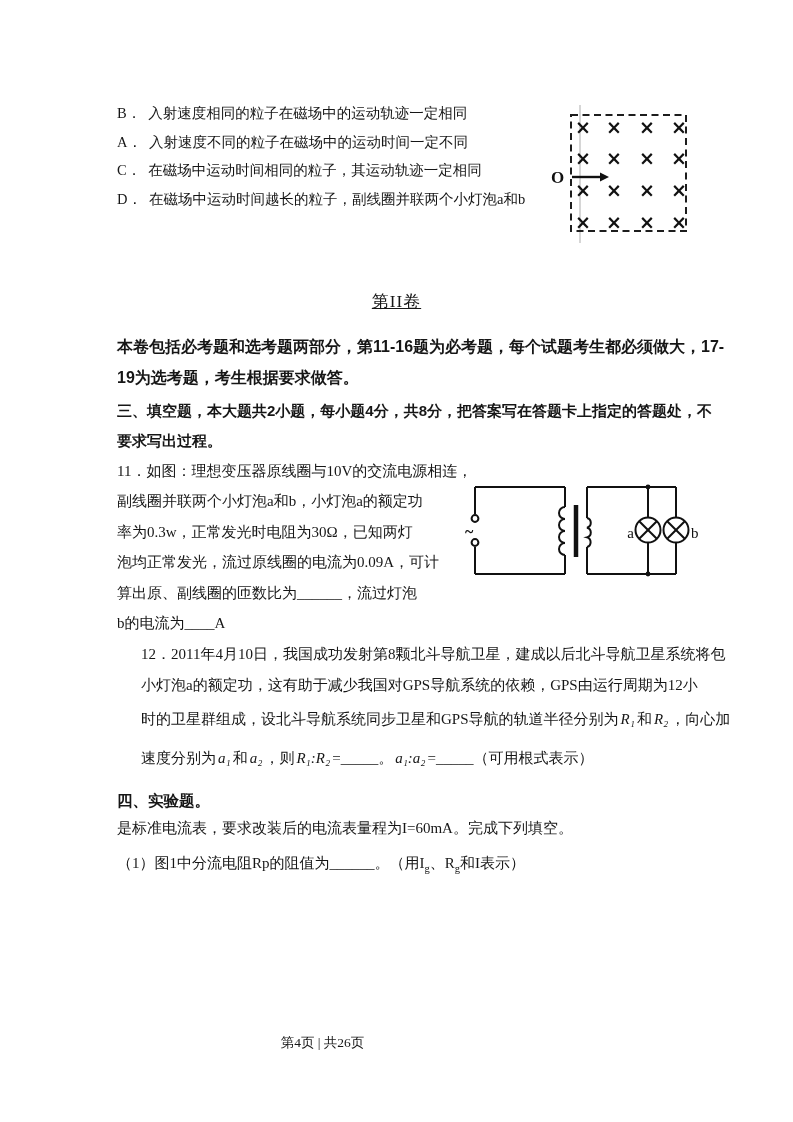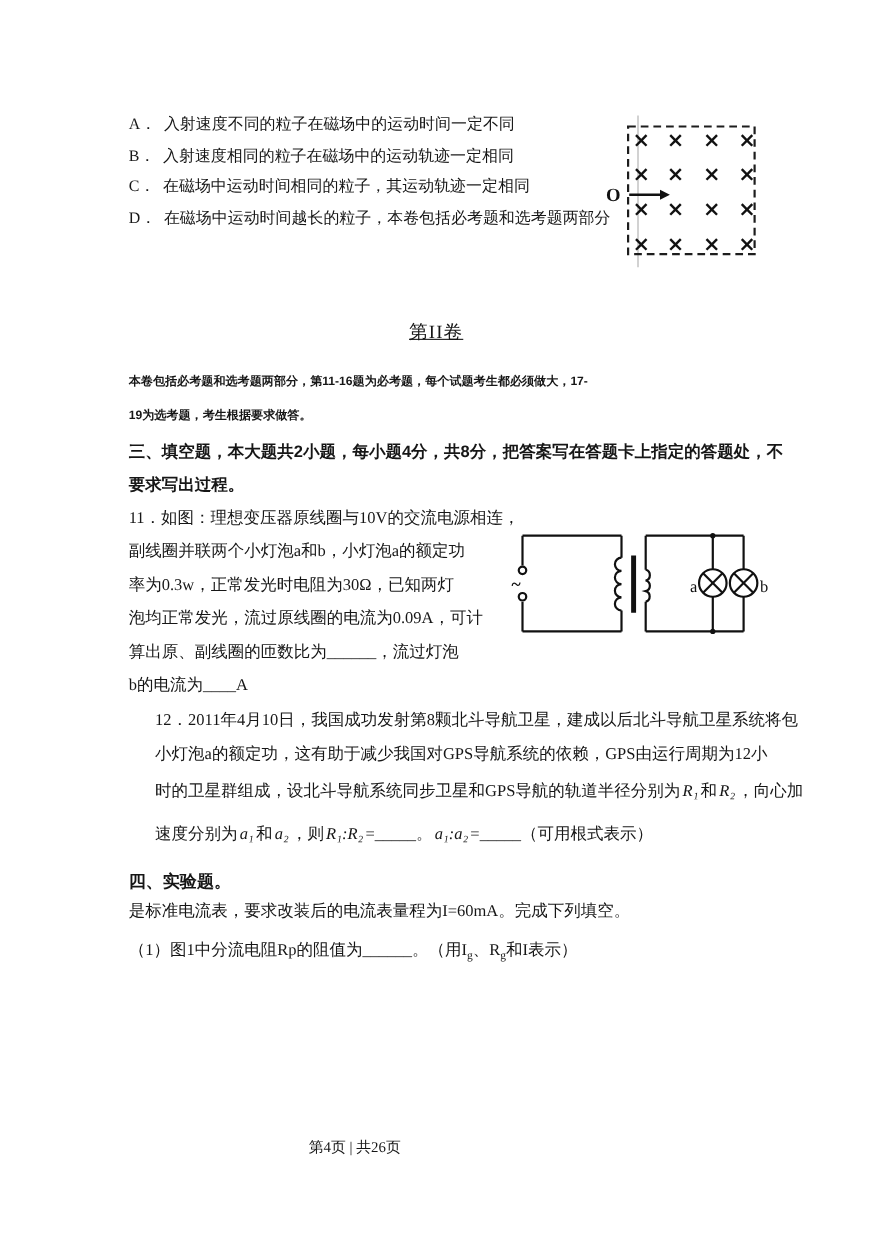--- a/index.html
+++ b/index.html
@@ -18,21 +18,21 @@
 
   #options{left:117px;top:99px;font-size:14.5px;white-space:nowrap;}
   #options .opt{line-height:28.7px;}
   #options .opt-label{margin-right:7px;}
 
   #field-svg{left:550px;top:103px;}
   #field-svg .cross{font-family:"DejaVu Sans",sans-serif;font-size:19px;font-weight:bold;fill:#111;}
 
   #part2-title{left:0;top:290px;width:793px;text-align:center;font-size:17px;letter-spacing:1px;text-decoration:underline;}
 
-  #intro{left:117px;top:332px;font-size:11px;line-height:30.5px;white-space:nowrap;}
+  #intro{left:117px;top:332px;font-size:16px;line-height:30.5px;white-space:nowrap;}
   #sec3{left:117px;top:396px;font-size:15px;line-height:30px;white-space:nowrap;}
 
   #q11{left:117px;top:456px;font-size:15px;line-height:30.4px;white-space:nowrap;}
   #circuit-svg{left:452px;top:473px;}
   #circuit-svg text{font-family:"Liberation Serif","DejaVu Serif",serif;}
 
   #q12{left:117px;top:645px;font-size:15px;white-space:nowrap;margin-left:24px;}
   #q12 .q12l1{height:31px;}
   #q12 .q12l2{height:34px;}
   #q12 .q12l3{height:39px;}
@@ -44,24 +44,24 @@
   #q13 .q13l2{height:35px;font-family:Liberation Serif, serif;}
   .circled{display:inline-block;border:1.6px solid #222;border-radius:50%;padding:0 3px 1px 3px;line-height:17px;}
   .ring{display:inline-block;width:25px;height:25px;border:1.7px solid #222;border-radius:50%;vertical-align:-9px;margin-left:2px;}
 
   #footer{left:0;top:1034px;width:645px;text-align:center;font-size:13.5px;}
 </style>
 </head>
 <body>
 
 <div id="options" class="abs">
+  <div class="opt"><span class="opt-label">B．</span><span>入射速度相同的粒子在磁场中的运动轨迹一定相同</span></div>
   <div class="opt"><span class="opt-label">A．</span><span>入射速度不同的粒子在磁场中的运动时间一定不同</span></div>
-  <div class="opt"><span class="opt-label">B．</span><span>入射速度相同的粒子在磁场中的运动轨迹一定相同</span></div>
   <div class="opt"><span class="opt-label">C．</span><span>在磁场中运动时间相同的粒子，其运动轨迹一定相同</span></div>
-  <div class="opt"><span class="opt-label">D．</span><span>在磁场中运动时间越长的粒子，本卷包括必考题和选考题两部分</span></div>
+  <div class="opt"><span class="opt-label">D．</span><span>在磁场中运动时间越长的粒子，副线圈并联两个小灯泡a和b</span></div>
 </div>
 
 <svg id="field-svg" class="abs" width="150" height="145" viewBox="0 0 150 145">
   <line x1="30" y1="2" x2="30" y2="140" stroke="#c9c9c9" stroke-width="1.5"></line>
   <rect x="21" y="12" width="115" height="116" fill="none" stroke="#1d1d1d" stroke-width="2" stroke-dasharray="7 4.5"></rect>
   <g id="field-crosses">
       <text x="33" y="30.5" text-anchor="middle" class="cross">×</text>
       <text x="64" y="30.5" text-anchor="middle" class="cross">×</text>
       <text x="97" y="30.5" text-anchor="middle" class="cross">×</text>
       <text x="129" y="30.5" text-anchor="middle" class="cross">×</text>

